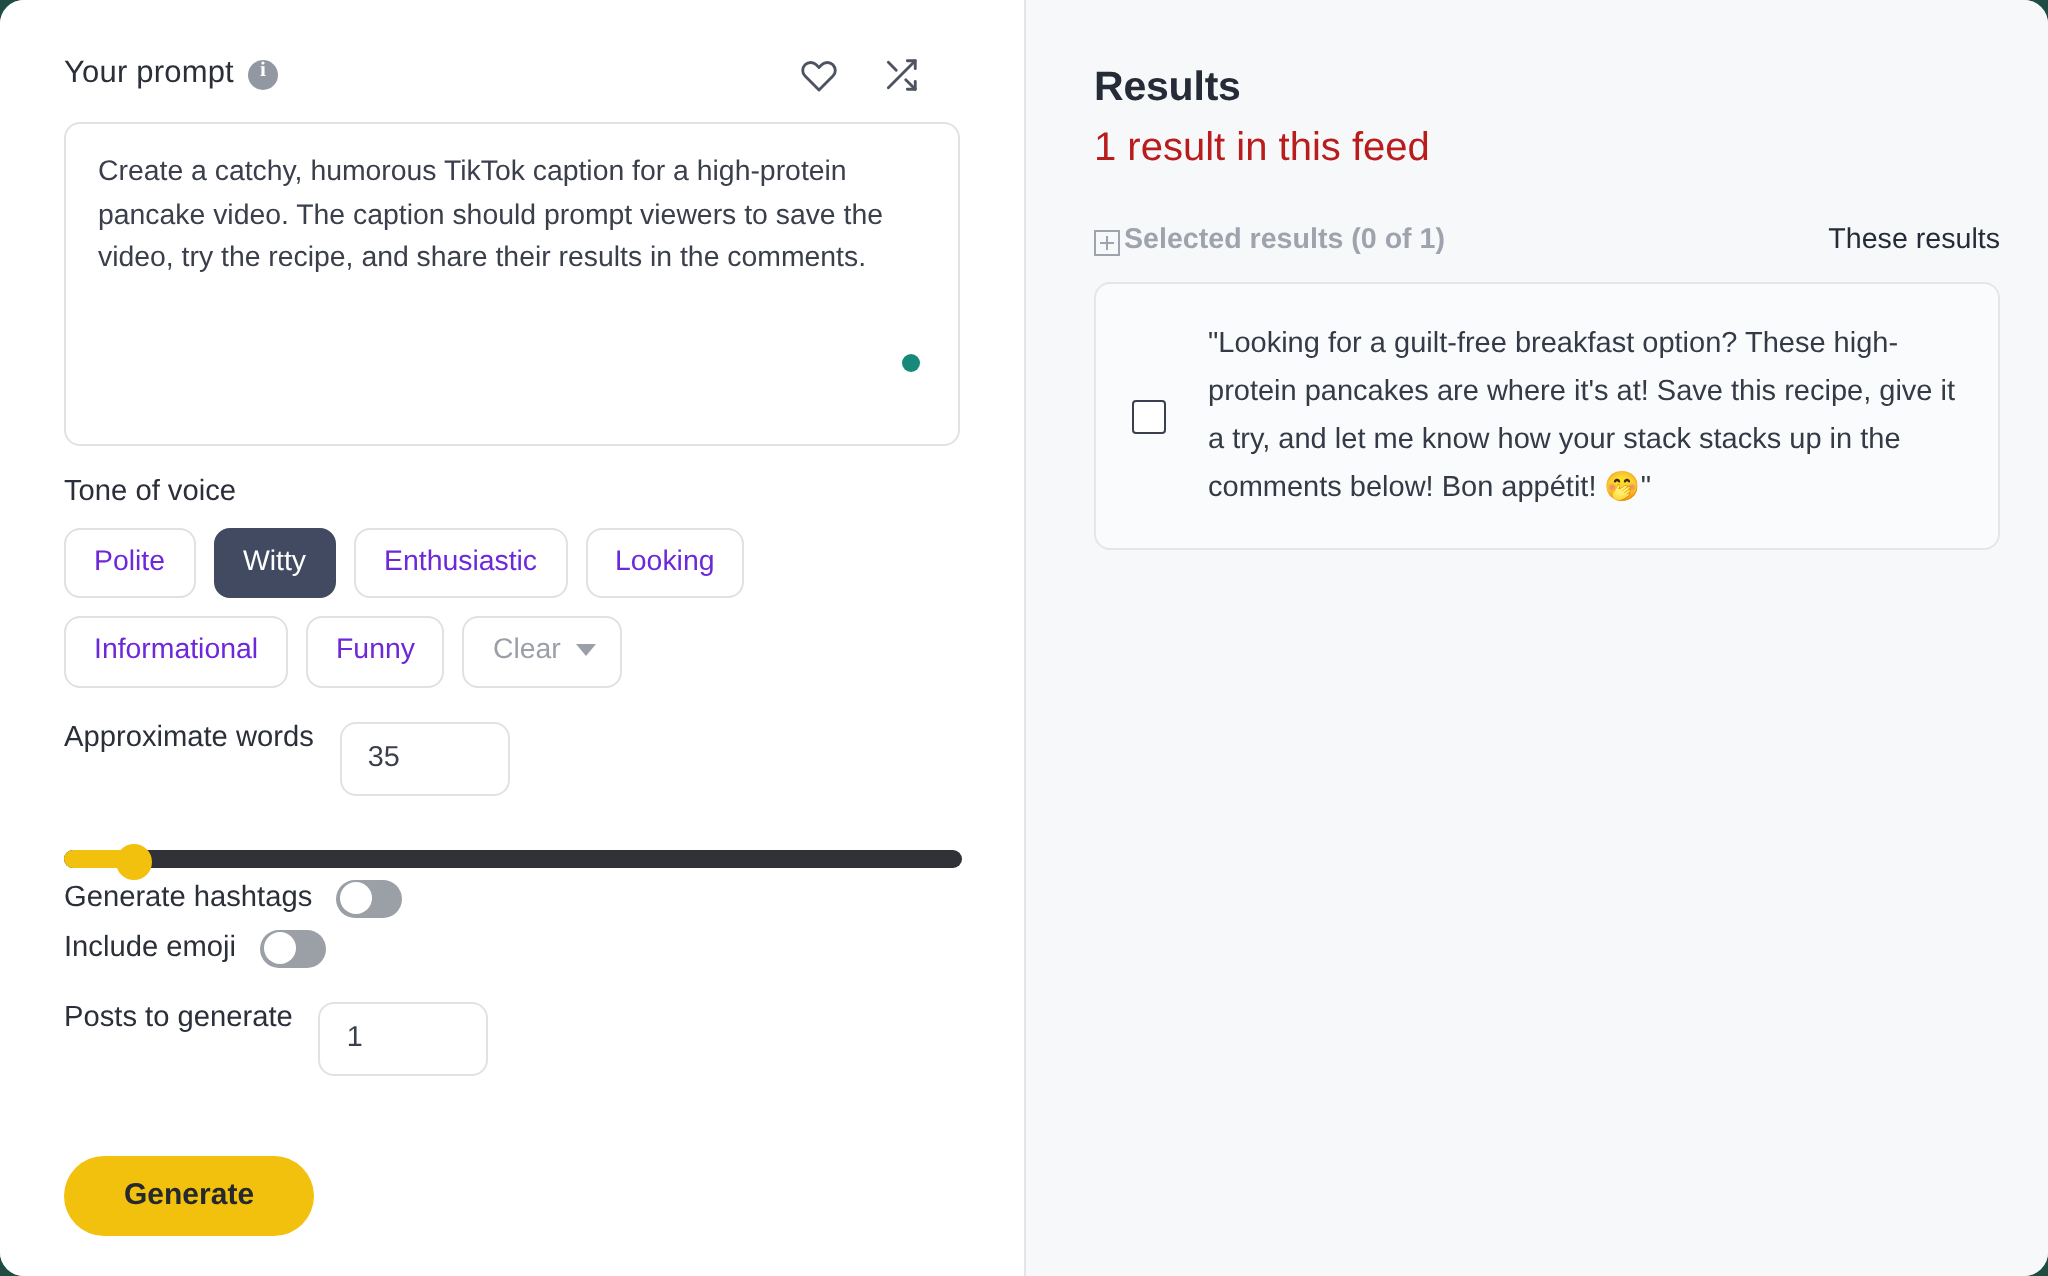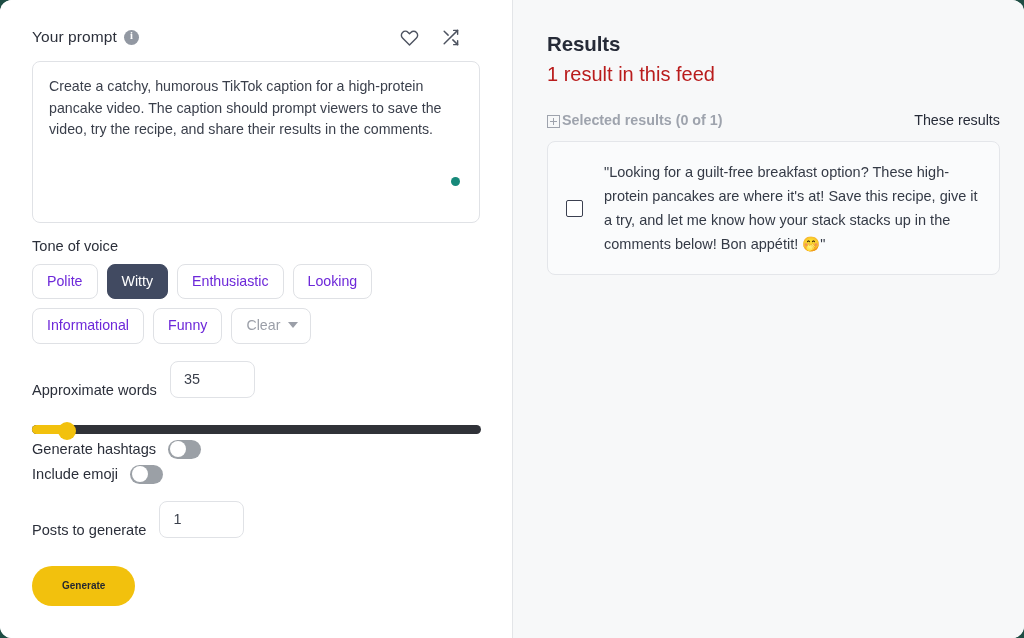--- a/index.html
+++ b/index.html
@@ -132,21 +132,21 @@
   .caret {
     width: 0; height: 0;
     border-left: 5px solid transparent;
     border-right: 5px solid transparent;
     border-top: 6px solid #9b9fa8;
     display: inline-block;
   }
 
   .field-row {
     display: flex;
-    align-items: flex-end;
+    align-items: flex-start;
     gap: 13px;
     margin-top: 17px;
   }
   .field-label {
     font-size: 14.6px;
     color: #2b2f3a;
   }
   .num-input {
     border: 1px solid #e0e2e6;
     border-radius: 8px;
@@ -207,27 +207,27 @@
   }
   .toggle .knob {
     position: absolute;
     top: 1.5px; left: 1.5px;
     width: 16px; height: 16px;
     border-radius: 50%;
     background: #ffffff;
   }
 
   .generate-btn {
-    margin-top: 28px;
+    margin-top: 40px;
     background: #f2c10d;
     border: none;
     border-radius: 22px;
     height: 40px;
     padding: 0 30px;
-    font-size: 10px;
+    font-size: 15px;
     font-weight: bold;
     color: #25282f;
     font-family: "Liberation Sans", sans-serif;
     cursor: pointer;
   }
 
   
   .right {
     flex: 1;
     background: #f7f8f9;

